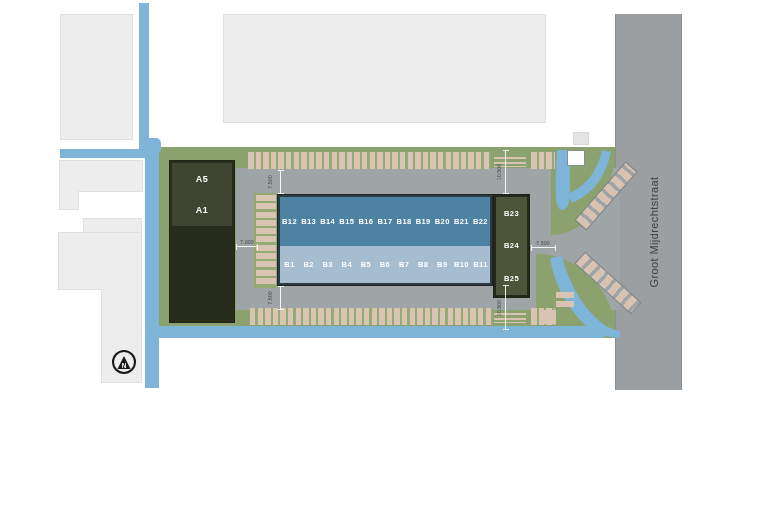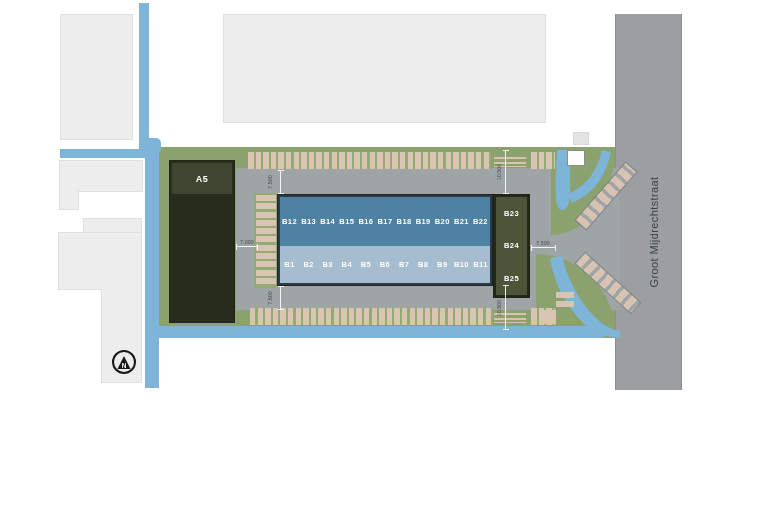--- a/index.html
+++ b/index.html
@@ -108,20 +108,21 @@
       <div></div>
     </div>
   <div class="diag" style="left:567px;top:188px;width:78px;transform:rotate(-49deg);"></div>
   <div class="diag" style="left:570px;top:275px;width:76px;transform:rotate(42deg);"></div>
   <div class="pair-h" style="left:556px;top:292px;width:18px;height:16px;"></div>
   <div class="pair-v" style="left:541px;top:310px;width:16px;height:14px;"></div>
   <div class="sq-white" style="left:567px;top:150px;width:18px;height:16px;"></div>
 
   <div class="ublock blk-a" style="left:169px;top:160px;width:66px;height:163px;grid-template-rows:repeat(5,1fr);">
     <div class="cell ca">A5</div>
+    <div class="cell ca">A1</div>
   </div>
 
   <div class="ublock blk-b" style="left:277px;top:194px;width:216px;height:92px;grid-template-columns:repeat(11,1fr);grid-template-rows:52fr 39fr;">
     <div class="cell cb-dark">B12</div>
     <div class="cell cb-dark">B13</div>
     <div class="cell cb-dark">B14</div>
     <div class="cell cb-dark">B15</div>
     <div class="cell cb-dark">B16</div>
     <div class="cell cb-dark">B17</div>
     <div class="cell cb-dark">B18</div>

